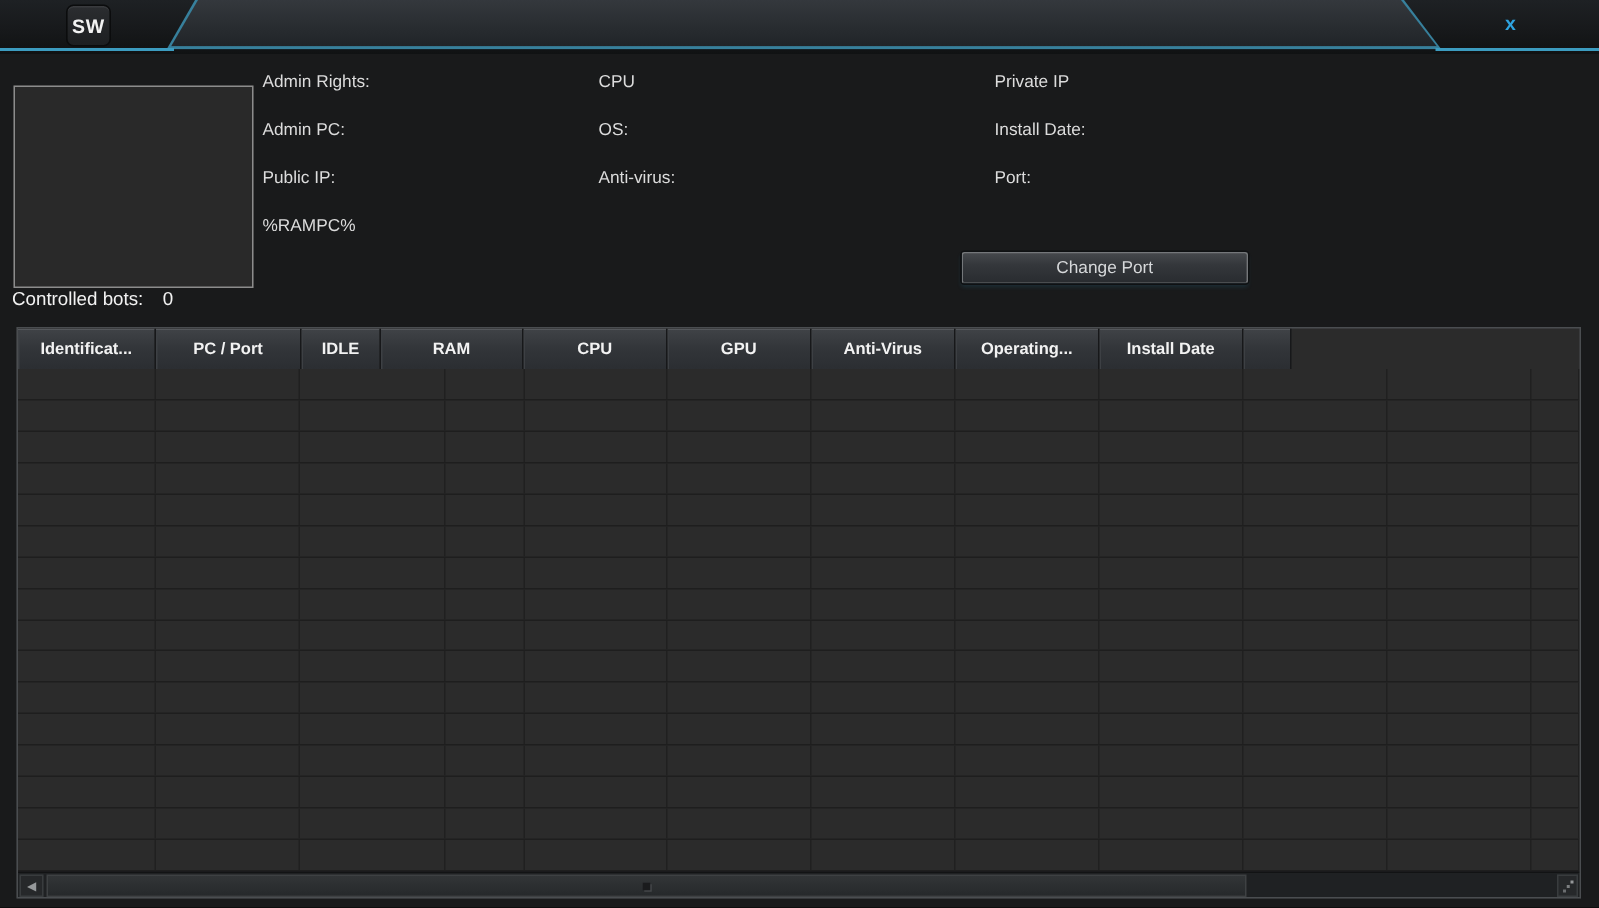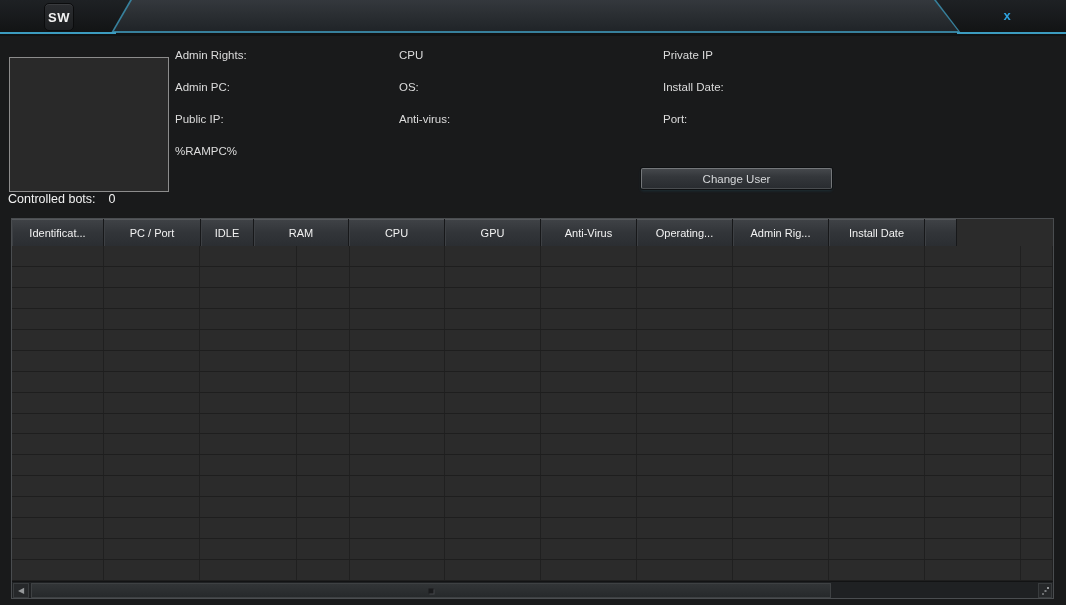--- a/index.html
+++ b/index.html
@@ -75,21 +75,21 @@
   
   .bots-table {
     position:absolute; left:11px; top:218px; width:1043px; height:381px;
     border:1px solid #4a4d50; background:#2b2b2b; overflow:hidden;
   }
   .t-header { display:flex; height:27px; }
   .th {
     background:linear-gradient(180deg,#404347 0%, #323539 50%, #2b2e32 100%);
     border-right:1px solid #17181a;
     box-shadow:inset 0 1px 0 #55585c, inset 1px 0 0 #3d4044;
-    color:#f2f2f2; font-weight:normal; font-size:11px;
+    color:#f2f2f2; font-weight:bold; font-size:11px;
     display:flex; align-items:center; justify-content:center;
     white-space:nowrap; overflow:hidden; flex:none;
   }
   .t-body { height:335px; overflow:hidden; background:#2b2b2b; }
   .t-row { display:flex; height:20.94px; border-bottom:1px solid #1e1e1e; }
   .td { border-right:1px solid #202020; flex:none; height:100%; }
   
   .hscroll {
     position:absolute; left:0; bottom:0; width:100%; height:17px;
     background:#1f2123; border-top:1px solid #121314;
@@ -142,33 +142,32 @@
   <div class="ilabel" style="left:175px; top:145px;">%RAMPC%</div>
 
   <div class="ilabel" style="left:399px; top:49px;">CPU</div>
   <div class="ilabel" style="left:399px; top:81px;">OS:</div>
   <div class="ilabel" style="left:399px; top:113px;">Anti-virus:</div>
 
   <div class="ilabel" style="left:663px; top:49px;">Private IP</div>
   <div class="ilabel" style="left:663px; top:81px;">Install Date:</div>
   <div class="ilabel" style="left:663px; top:113px;">Port:</div>
 
-  <div class="btn" id="btn-change-port">Change User</div>
+  <div class="btn" id="btn-change-port">Change Port</div>
 
   <div class="bots-table">
     <div class="t-header" id="table-header">
         <div class="th" style="width: 92px;">Identificat...</div>
         <div class="th" style="width: 97px;">PC / Port</div>
         <div class="th" style="width: 53px;">IDLE</div>
         <div class="th" style="width: 95px;">RAM</div>
         <div class="th" style="width: 96px;">CPU</div>
         <div class="th" style="width: 96px;">GPU</div>
         <div class="th" style="width: 96px;">Anti-Virus</div>
         <div class="th" style="width: 96px;">Operating...</div>
-        <div class="th" style="width: 96px;">Admin Rig...</div>
         <div class="th" style="width: 96px;">Install Date</div>
         <div class="th" style="width: 32px;"></div>
       </div>
     <div class="t-body" id="table-body">
         <div class="t-row">
           <div class="td" style="width: 92px;"></div>
           <div class="td" style="width: 96px;"></div>
           <div class="td" style="width: 97px;"></div>
           <div class="td" style="width: 53px;"></div>
           <div class="td" style="width: 95px;"></div>

